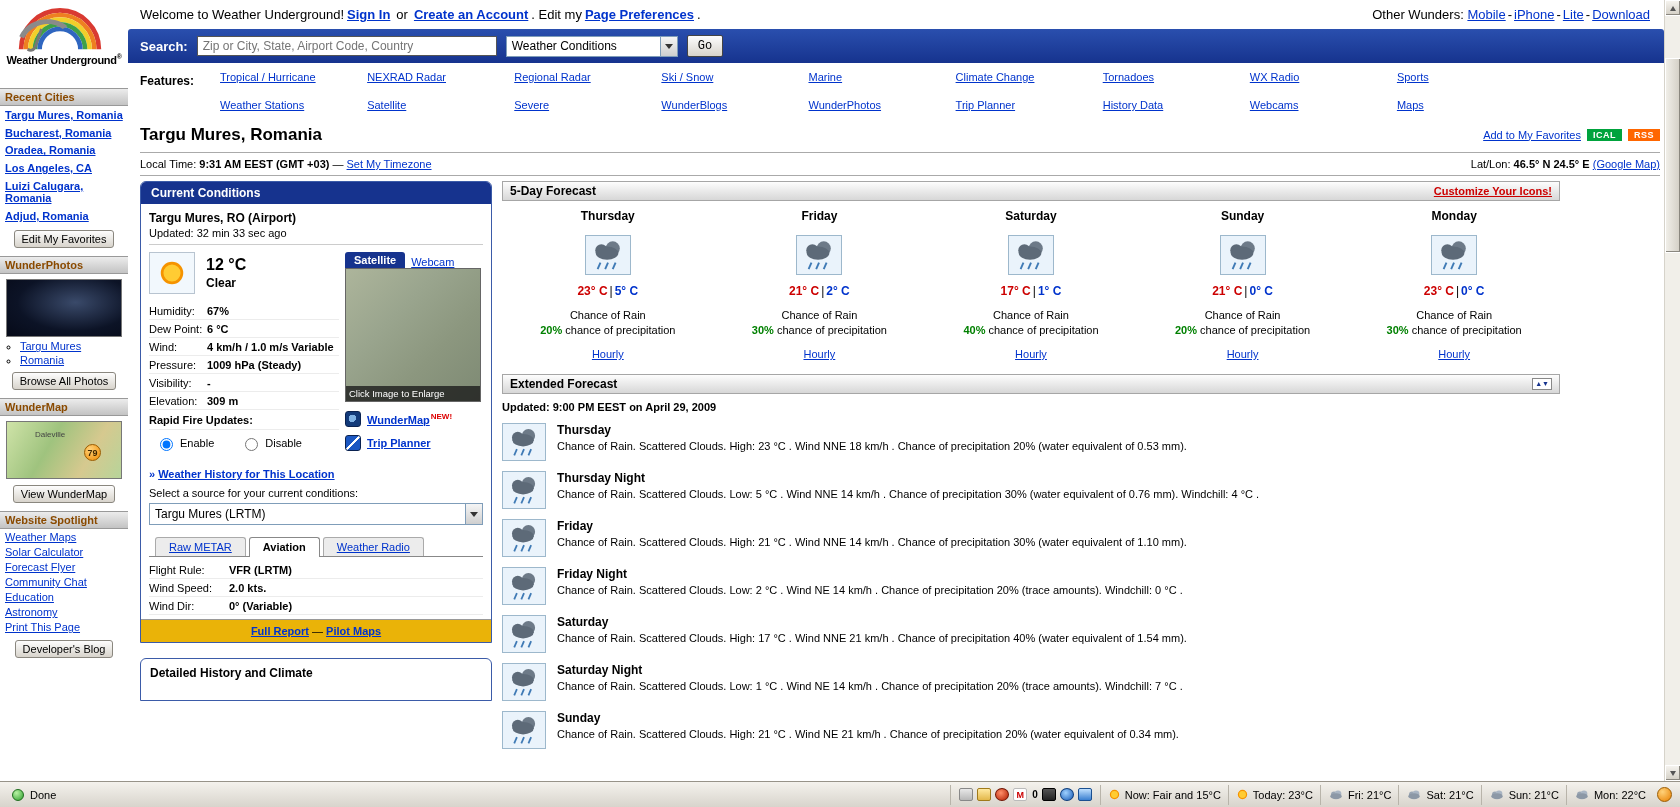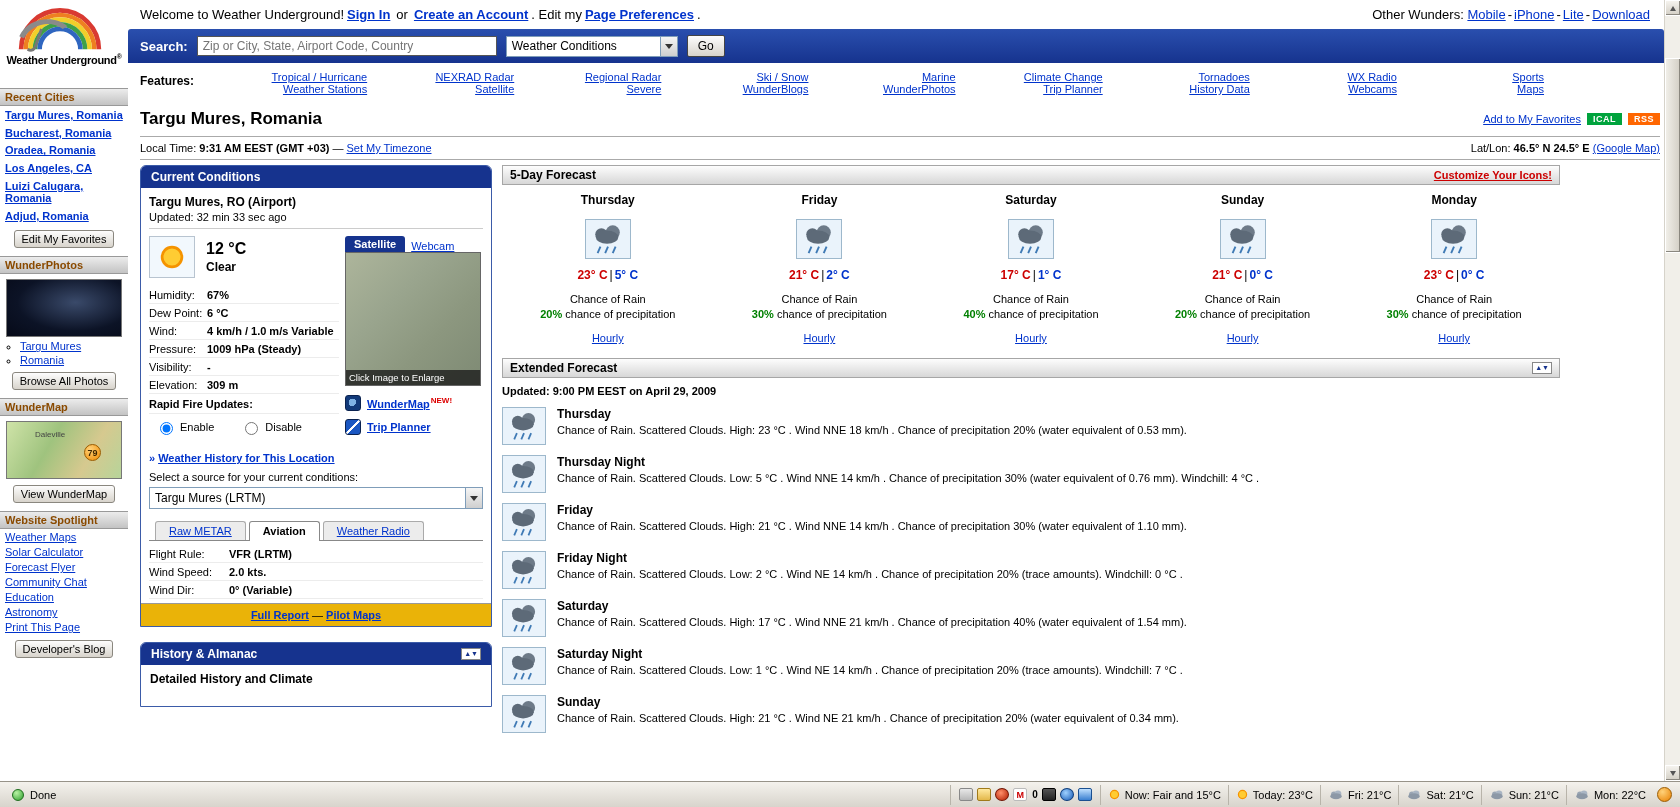--- a/index.html
+++ b/index.html
@@ -28,24 +28,24 @@
   .welcome { display:flex; align-items:flex-start; font-size:13px; padding:7px 14px 7px 12px; white-space:nowrap; }
   .welcome .sp { margin:0 3px; }
   .welcome-right { margin-left:auto; }
   .welcome-right .wl:not(:last-child)::after { content:" - "; color:#000; text-decoration:none; display:inline-block; margin:0 2px; }
   .searchbar { background:linear-gradient(#2a4fae,#16338e); display:flex; align-items:center; gap:9px; padding:6px 12px; border-radius:3px 3px 0 0; }
   .search-label { color:#fff; font-weight:bold; font-size:13px; }
   .search-input { width:300px; height:20px; font-size:12px; border:1px solid #555; padding:1px 5px; font-family:"Liberation Sans",sans-serif; }
   .fake-select { display:flex; align-items:center; width:172px; height:21px; background:#fff; border:1px solid #7f9db9; font-size:12px; padding-left:5px; cursor:pointer; }
   .fake-select .arrow-btn { margin-left:auto; width:17px; height:100%; background:linear-gradient(#f5f5f5,#cfcfcf); border-left:1px solid #7f9db9; display:flex; align-items:center; justify-content:center; }
   .tri-down { width:0; height:0; border-left:4px solid transparent; border-right:4px solid transparent; border-top:5px solid #333; }
-  .go-btn { height:22px; font-size:12px; padding:1px 10px; background:linear-gradient(#fdfdfd,#d8d4cc); border:1px solid #444; border-radius:2px; cursor:pointer; font-family:Liberation Sans, sans-serif; }
+  .go-btn { height:22px; font-size:12px; padding:1px 10px; background:linear-gradient(#fdfdfd,#d8d4cc); border:1px solid #444; border-radius:2px; cursor:pointer; font-family:Liberation Mono, monospace; }
   .features { display:flex; align-items:flex-start; padding:8px 120px 8px 12px; }
   .features-label { font-weight:bold; font-size:12px; margin:3px 26px 0 0; white-space:nowrap; }
-  .fcol { flex:1; display:flex; flex-direction:column; gap:0; min-width:0;text-align:right; }
+  .fcol { flex:1; display:flex; flex-direction:column; gap:16px; min-width:0; }
   .fcol .lnk { font-size:11px; white-space:nowrap; }
 
   
   .content { padding:0 4px 0 12px; }
   .title-row { display:flex; align-items:center; }
   .page-title { font-size:17px; font-weight:bold; margin:6px 0 5px; }
   .fav-row { margin-left:auto; display:flex; align-items:center; gap:6px; font-size:11px; }
   .badge { font-size:9px; font-weight:bold; color:#fff; padding:1px 6px; letter-spacing:0.5px; }
   .badge.ical { background:#00a33d; }
   .badge.rss { background:#f60; }
@@ -438,24 +438,20 @@
               </div>
               <div class="cc-footer">
                 <a class="lnk">Full Report</a>
                 <span>—</span>
                 <a class="lnk">Pilot Maps</a>
               </div>
             </div>
           </div>
 
           <div class="panel ha-panel">
-            <div class="panel-header">
-              <span>History &amp; Almanac</span>
-              <span class="collapse-box">▲▼</span>
-            </div>
             <div class="ha-body">Detailed History and Climate</div>
           </div>
         </div>
 
         <div class="f-col">
           <div class="section-bar">
             <span>5-Day Forecast</span>
             <a class="customize">Customize Your Icons!</a>
           </div>
 

